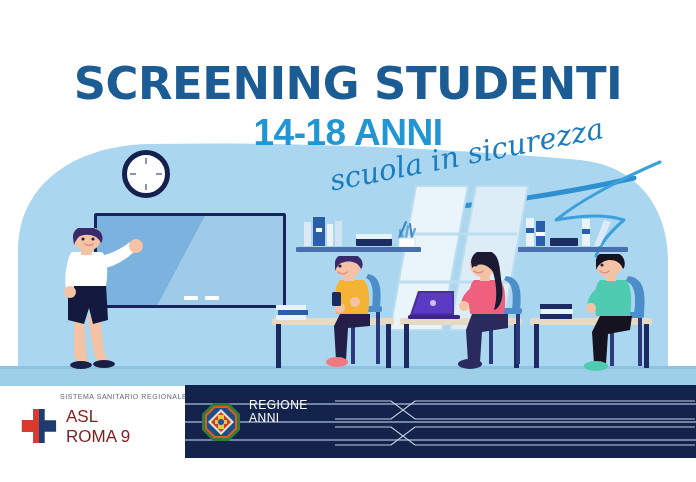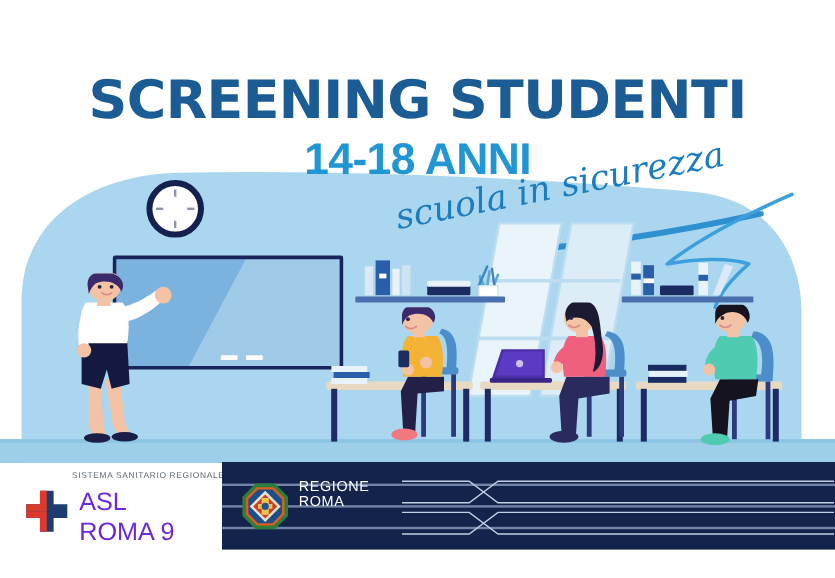--- a/index.html
+++ b/index.html
@@ -71,22 +71,22 @@
   .banner .s1{top:18px;} .banner .s2{top:36px;} .banner .s3{top:54px;}
   .reg-emblem{position:absolute;left:16px;top:17px;width:40px;height:40px;}
   .reg-text{position:absolute;left:64px;top:14px;color:#ffffff;line-height:1.07;}
   .reg-text div{font-size:12px;letter-spacing:.5px;font-family:"Liberation Sans",sans-serif;}
   .swoosh{position:absolute;left:150px;top:8px;width:360px;height:58px;}
 
   .asl-block{position:absolute;left:20px;top:393px;width:150px;height:60px;}
   .asl-caption{position:absolute;left:40px;top:0px;font-size:7px;letter-spacing:.55px;
                color:#5c6878;white-space:nowrap;font-family:"Liberation Sans",sans-serif;}
   .asl-cross{position:absolute;left:0px;top:14px;width:38px;height:38px;}
-  .asl-name{position:absolute;left:46px;top:14px;color:#6d28d9;
-            font-size:21px;line-height:1.18;font-family:"Liberation Sans",sans-serif;}
+  .asl-name{position:absolute;left:46px;top:14px;color:#7f1d1d;
+            font-size:17px;line-height:1.18;font-family:"Liberation Sans",sans-serif;}
 </style>
 </head>
 <body>
 
 <div class="poster">
 
   <svg class="p" style="left:0;top:0;" width="696" height="482">
     <path d="M 18 386 L 18 250 C 18 186 72 146 148 144 C 300 141 470 150 580 160
              C 640 166 668 210 668 262 L 668 386 Z" fill="#aad7ef"></path>
   </svg>
@@ -306,21 +306,21 @@
       <polygon points="14,6 26,6 34,14 34,26 26,34 14,34 6,26 6,14" fill="#1c4f8a"></polygon>
       <polygon points="20,7 33,20 20,33 7,20" fill="#e8e2c8"></polygon>
       <polygon points="20,10 30,20 20,30 10,20" fill="#cf3b2a"></polygon>
       <rect x="17" y="13" width="6" height="14" fill="#e8c84a"></rect>
       <rect x="14" y="18" width="12" height="4" fill="#e8c84a"></rect>
       <circle cx="20" cy="20" r="3" fill="#2a4f93"></circle>
     </svg>
 
     <div class="reg-text">
       <div>REGIONE</div>
-      <div>ROMA</div>
+      <div>ANNI</div>
     </div>
 
     <svg class="swoosh" viewBox="0 0 360 58">
       <path d="M0 8 H56 L80 26 H360" stroke="#c2cfe2" stroke-width="1.2" fill="none"></path>
       <path d="M0 26 H56 L80 8 H360" stroke="#c2cfe2" stroke-width="1.2" fill="none"></path>
       <path d="M0 34 H56 L80 52 H360" stroke="#c2cfe2" stroke-width="1.2" fill="none"></path>
       <path d="M0 52 H56 L80 34 H360" stroke="#c2cfe2" stroke-width="1.2" fill="none"></path>
     </svg>
   </div>
 

